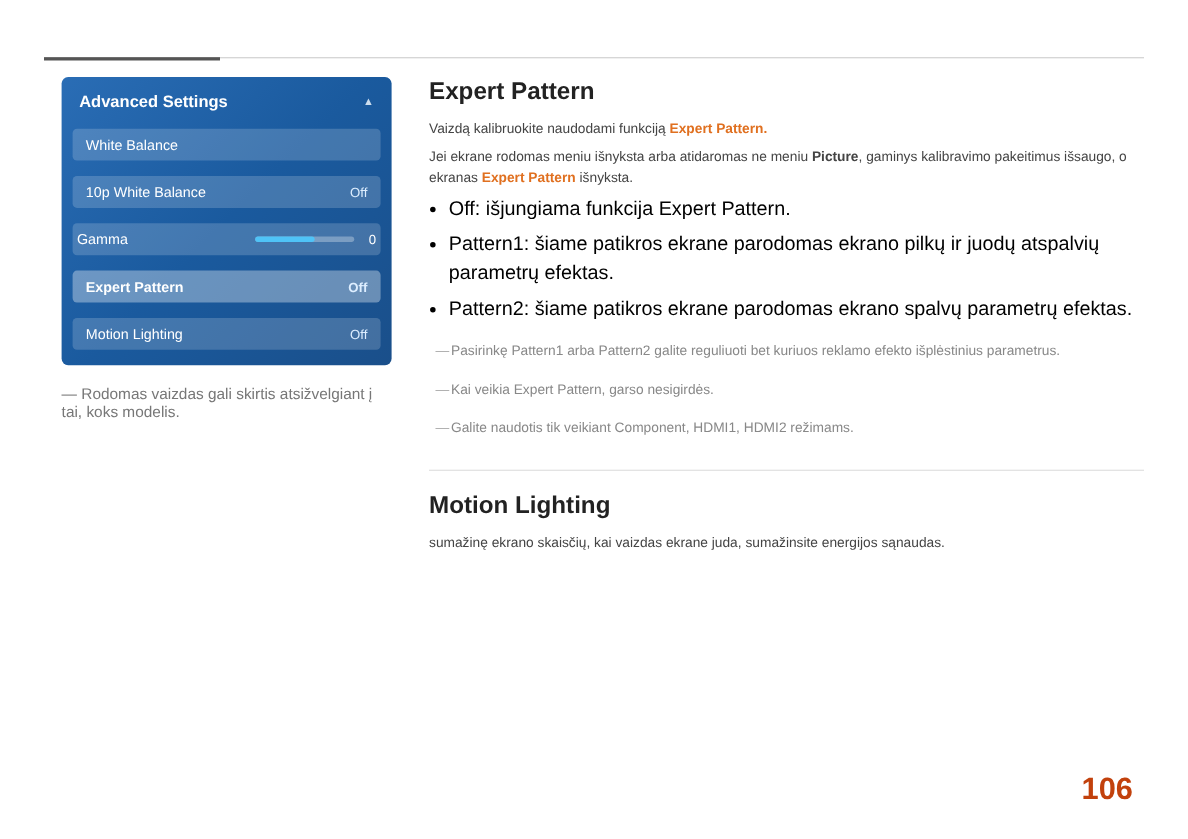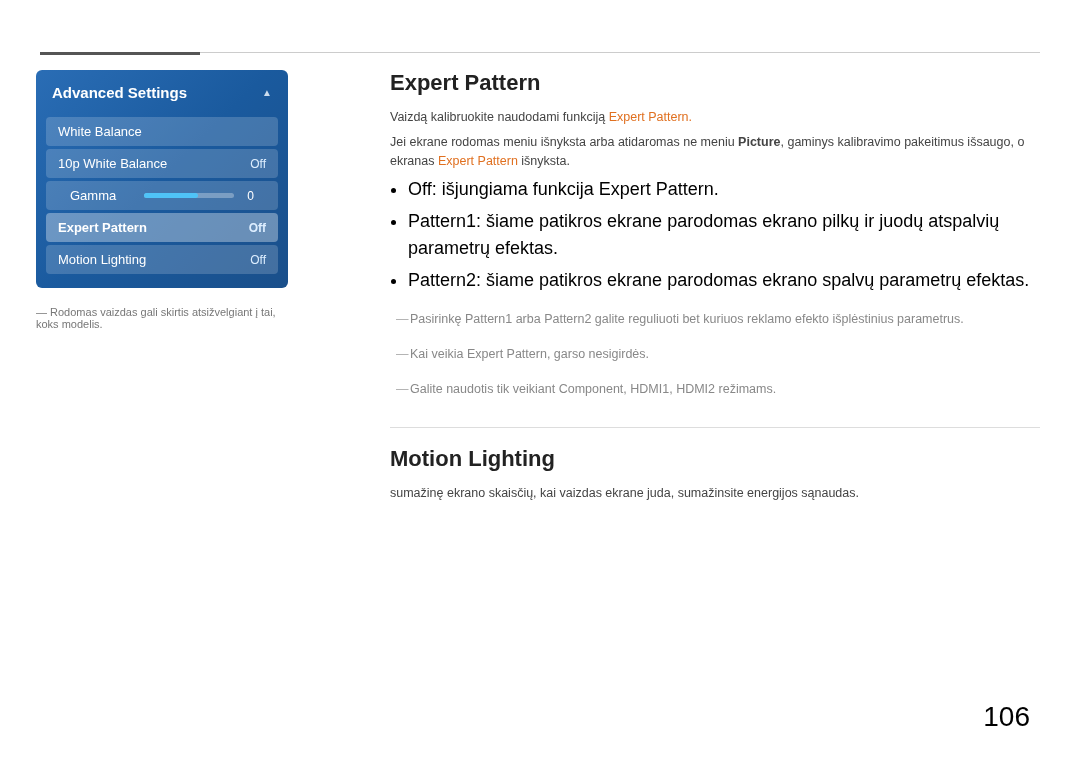--- a/index.html
+++ b/index.html
@@ -29,22 +29,22 @@
       left: 40px;
       width: 160px;
       height: 3px;
       background: #555;
     }
 
     
     .left-panel {
       position: absolute;
       top: 70px;
-      left: 36px;
-      width: 252px;
+      left: 56px;
+      width: 300px;
     }
 
     .advanced-settings-box {
       background: linear-gradient(135deg, #2a6db5 0%, #1a5a9e 50%, #1a4f8a 100%);
       border-radius: 6px;
       padding: 0;
       overflow: hidden;
     }
 
     .advanced-settings-title {
@@ -59,21 +59,21 @@
 
     .advanced-settings-title .arrow-up {
       font-size: 10px;
       color: #cde;
     }
 
     .menu-items {
       padding: 6px 10px 14px 10px;
       display: flex;
       flex-direction: column;
-      gap: 3px;
+      gap: 14px;
     }
 
     .menu-item {
       background: rgba(255,255,255,0.18);
       border-radius: 4px;
       color: #fff;
       font-size: 13px;
       padding: 7px 12px;
       display: flex;
       align-items: center;
@@ -89,21 +89,21 @@
     .menu-item .item-value {
       color: #ddeeff;
       font-size: 12px;
     }
 
     .gamma-item {
       background: rgba(255,255,255,0.18);
       border-radius: 4px;
       color: #fff;
       font-size: 13px;
-      padding: 7px 24px;
+      padding: 7px 4px;
       display: flex;
       align-items: center;
       justify-content: space-between;
       cursor: pointer;
     }
 
     .gamma-slider-container {
       display: flex;
       align-items: center;
       gap: 8px;
@@ -128,21 +128,21 @@
     .gamma-value {
       color: #fff;
       font-size: 12px;
       min-width: 12px;
       text-align: right;
     }
 
     
     .panel-note {
       margin-top: 18px;
-      font-size: 11px;
+      font-size: 14px;
       color: #777;
     }
 
     
     .right-content {
       position: absolute;
       top: 70px;
       left: 390px;
       right: 40px;
     }
@@ -165,21 +165,21 @@
       margin-bottom: 6px;
       line-height: 1.5;
     }
 
     .section-body p .bold {
       font-weight: bold;
     }
 
     .section-body p .orange {
       color: #e07020;
-      font-weight: normal;
+      font-weight: bold;
     }
 
     .bullet-list {
       margin: 6px 0 6px 18px;
     }
 
     .bullet-list li {
       font-size: 18px;
       color: #000000;
       margin-bottom: 5px;
@@ -214,22 +214,22 @@
       background: #ddd;
       margin: 18px 0;
     }
 
     
     .page-number {
       position: absolute;
       bottom: 30px;
       right: 50px;
       font-size: 28px;
-      color: #000000;
-      font-weight: 400;
+      color: #c2410c;
+      font-weight: 700;
     }
   </style>
 </head>
 <body>
 
 <div class="top-line"></div>
 <div class="top-line-accent"></div>
 
 <div class="left-panel">
   <div class="advanced-settings-box">

